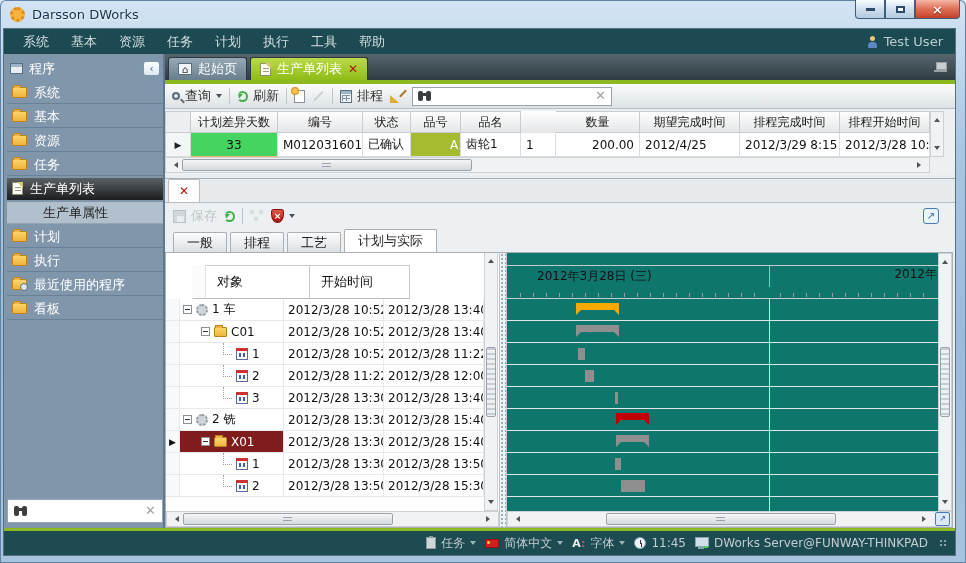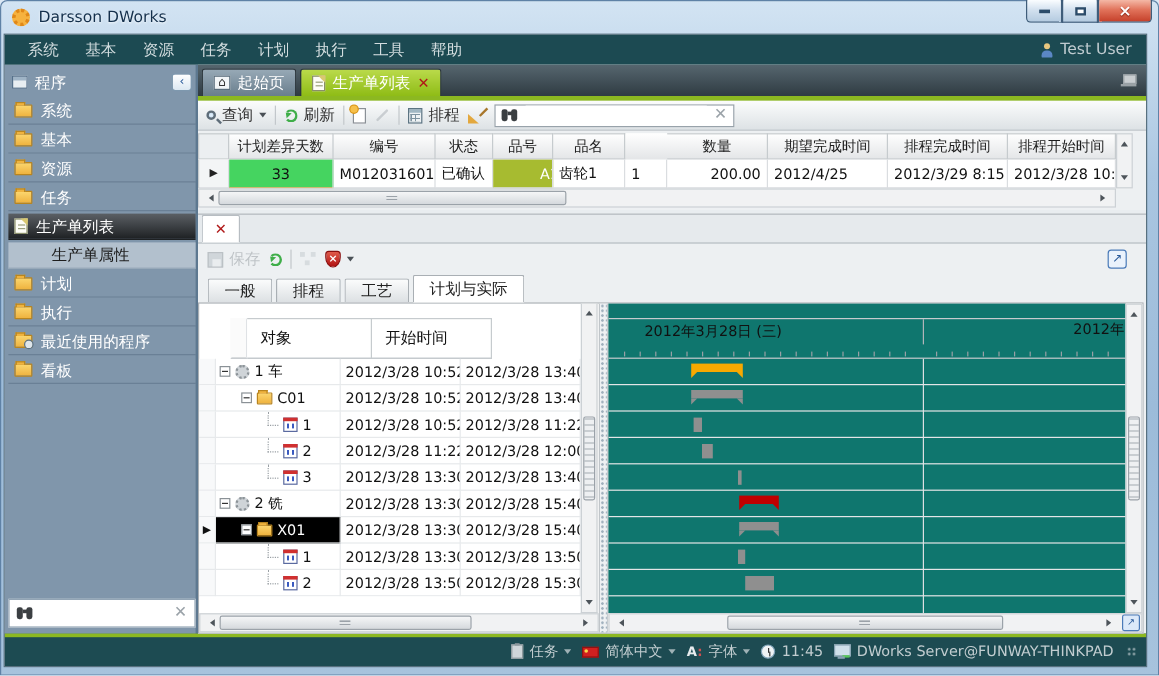--- a/index.html
+++ b/index.html
@@ -122,21 +122,21 @@
   
   .tree-pane{flex:0 0 333px;display:flex;flex-direction:column;min-height:0;}
   .tp-main{flex:1;display:flex;min-height:0;}
   .tp-cols{width:318px;display:flex;flex-direction:column;}
   .tg-head{height:46px;display:flex;align-items:stretch;padding-top:12px;margin-left:26px;}
   .tg-hcell{border:1px solid #c6cbce;border-left:none;border-bottom-color:#b7bdc2;display:flex;align-items:center;padding-left:11px;font-size:13px;color:#111;background:#fff;}
   .tg-hcell.m{border-left:1px solid transparent;border-top-color:transparent;border-right-color:#dfe2e5;background:#fbfbfb;}
   .tg-row{height:22px;display:flex;}
   .tg-cell{border-right:1px solid #e7e9eb;border-bottom:1px solid #e7e9eb;display:flex;align-items:center;gap:4px;padding:0 4px;font-size:12px;color:#111;white-space:nowrap;overflow:hidden;}
   .tg-cell.m{background:#f8f9fa;justify-content:center;font-size:9px;padding:0;}
-  .tg-cell.obj.sel{background:#000000;color:#fff;}
+  .tg-cell.obj.sel{background:#7f1d1d;color:#fff;}
   .expander{width:9px;height:9px;border:1px solid #8a9196;background:#fff;position:relative;flex:0 0 auto;cursor:pointer;}
   .expander::after{content:"";position:absolute;left:1px;right:1px;top:3px;height:1px;background:#333;}
   .connector{width:9px;height:12px;border-left:1px dotted #9aa0a5;border-bottom:1px dotted #9aa0a5;margin-top:-9px;flex:0 0 auto;}
   .ic-machine{width:12px;height:12px;border-radius:50%;border:2px dotted #8d9499;background:#cfd4d8;flex:0 0 auto;}
   .ic-task{width:12px;height:12px;background:#fff;border:1px solid #5a6aa0;position:relative;flex:0 0 auto;}
   .ic-task::before{content:"";position:absolute;left:-1px;top:-1px;right:-1px;height:3px;background:#d03030;}
   .ic-task::after{content:"";position:absolute;left:2px;bottom:2px;width:6px;height:4px;background:repeating-linear-gradient(90deg,#3a5ac0 0 2px,transparent 2px 4px);}
   .ic-folder.sm{width:13px;height:10px;}
   .tg-filler{flex:1;background:#fff;}
   .splitter{flex:0 0 8px;background:#eef1f3 radial-gradient(#9fb0bd 1px,transparent 1.2px);background-size:4px 4px;border-left:1px solid #c0c5c9;border-right:1px solid #c0c5c9;cursor:col-resize;}

